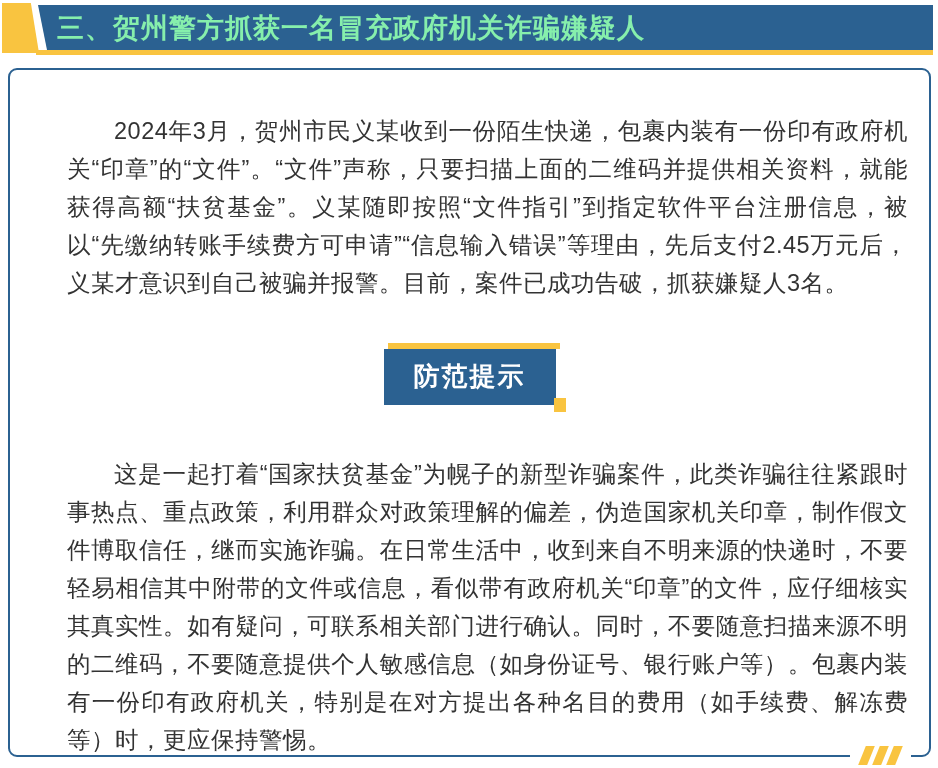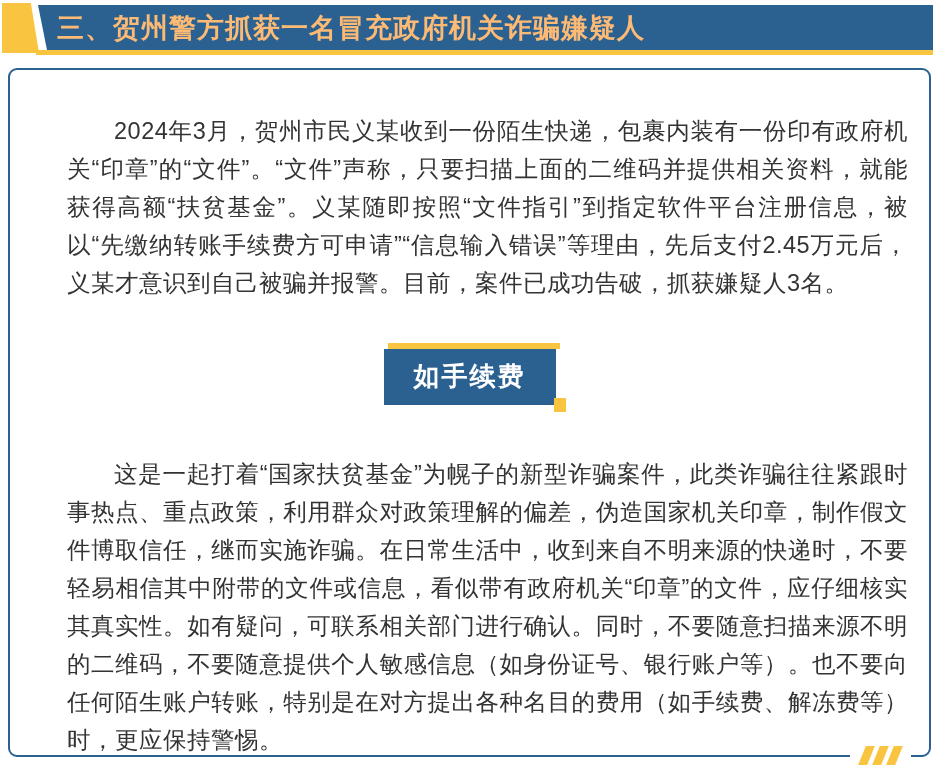--- a/index.html
+++ b/index.html
@@ -36,21 +36,21 @@
     position: absolute;
     left: 30px; top: 5px;
     width: 903px; height: 45px;
     background: var(--blue);
     clip-path: polygon(8px 0, 100% 0, 100% 100%, 17px 100%);
     display: flex;
     align-items: center;
     padding-left: 27px;
   }
   .header-title {
-    color: #fdba74;
+    color: #86efac;
     font-size: 27px;
     font-weight: bold;
     letter-spacing: 1px;
     white-space: nowrap;
   }
   .header-underline {
     position: absolute;
     left: 36px; top: 50px;
     width: 897px; height: 5px;
     background: var(--yellow);
@@ -135,26 +135,26 @@
     <div class="header-underline"></div>
   </div>
 
   <div class="card">
 
     <p class="para">2024年3月，贺州市民义某收到一份陌生快递，包裹内装有一份印有政府机关“印章”的“文件”。“文件”声称，只要扫描上面的二维码并提供相关资料，就能获得高额“扶贫基金”。义某随即按照“文件指引”到指定软件平台注册信息，被以“先缴纳转账手续费方可申请”“信息输入错误”等理由，先后支付2.45万元后，义某才意识到自己被骗并报警。目前，案件已成功告破，抓获嫌疑人3名。</p>
 
     <div class="badge-row">
       <div class="badge">
         <div class="badge-top-bar"></div>
-        <span>如手续费</span>
+        <span>防范提示</span>
         <div class="badge-corner"></div>
       </div>
     </div>
 
-    <p class="para">这是一起打着“国家扶贫基金”为幌子的新型诈骗案件，此类诈骗往往紧跟时事热点、重点政策，利用群众对政策理解的偏差，伪造国家机关印章，制作假文件博取信任，继而实施诈骗。在日常生活中，收到来自不明来源的快递时，不要轻易相信其中附带的文件或信息，看似带有政府机关“印章”的文件，应仔细核实其真实性。如有疑问，可联系相关部门进行确认。同时，不要随意扫描来源不明的二维码，不要随意提供个人敏感信息（如身份证号、银行账户等）。也不要向任何陌生账户转账，特别是在对方提出各种名目的费用（如手续费、解冻费等）时，更应保持警惕。</p>
+    <p class="para">这是一起打着“国家扶贫基金”为幌子的新型诈骗案件，此类诈骗往往紧跟时事热点、重点政策，利用群众对政策理解的偏差，伪造国家机关印章，制作假文件博取信任，继而实施诈骗。在日常生活中，收到来自不明来源的快递时，不要轻易相信其中附带的文件或信息，看似带有政府机关“印章”的文件，应仔细核实其真实性。如有疑问，可联系相关部门进行确认。同时，不要随意扫描来源不明的二维码，不要随意提供个人敏感信息（如身份证号、银行账户等）。包裹内装有一份印有政府机关，特别是在对方提出各种名目的费用（如手续费、解冻费等）时，更应保持警惕。</p>
 
     <div class="bottom-slashes">
       <div class="slash"></div>
       <div class="slash"></div>
       <div class="slash"></div>
     </div>
 
   </div>
 
 </div>

